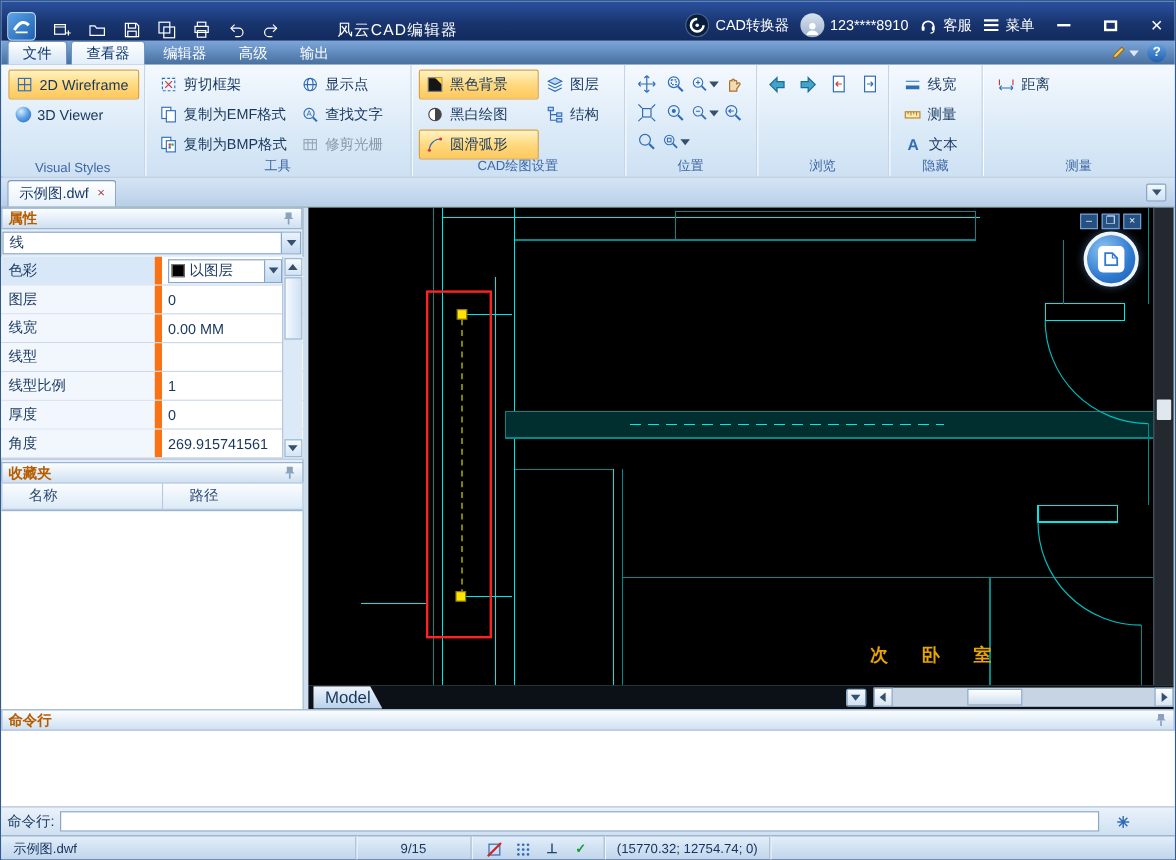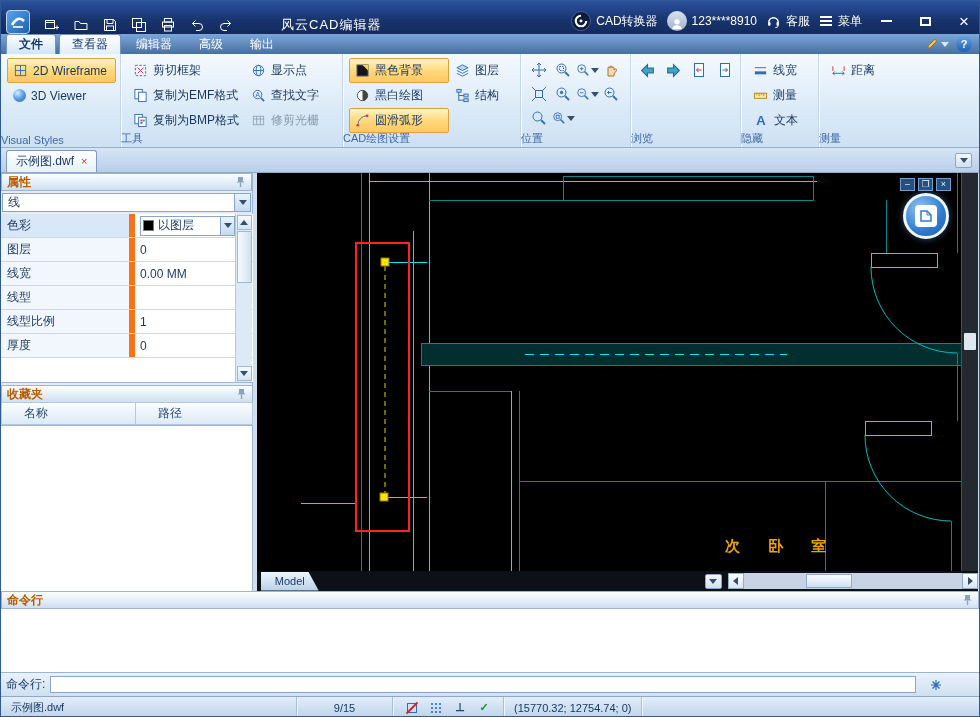--- a/index.html
+++ b/index.html
@@ -29,32 +29,32 @@
   .winbtn{width:30px;height:26px;display:flex;align-items:center;justify-content:center}
   .minbar{width:11px;height:2px;background:#fff}
   .maxbox{width:11px;height:9px;border:2px solid #fff}
   .closex{font-size:17px;line-height:1;color:#fff}
 
   
   #tabrow{position:absolute;left:0;top:33px;width:100%;height:20px;display:flex;align-items:stretch;
     background:linear-gradient(#7ca5da,#47709f);padding-left:5px;gap:3px}
   .tab{display:flex;align-items:center;padding:0 12px;color:#fff}
   .tab-file{background:linear-gradient(#ffffff,#d2e3f4);color:#123a70;border:1px solid #6f94bd;border-bottom:none;
-    border-radius:3px 3px 0 0;font-weight:bold}
+    border-radius:3px 3px 0 0;font-weight:normal}
   .tab-active{background:linear-gradient(#fdfeff,#e2eefa);color:#123a70;border:1px solid #6f94bd;border-bottom:none;
     border-radius:3px 3px 0 0}
   #tabrow-right{margin-left:auto;display:flex;align-items:center;gap:7px;padding-right:7px}
   .helpbtn{width:16px;height:16px;border-radius:50%;background:linear-gradient(#63a3e2,#2160ae);
     color:#fff;font-weight:bold;font-size:11px;display:flex;align-items:center;justify-content:center}
 
   
   #ribbon{position:absolute;left:0;top:53px;width:100%;height:94px;display:flex;
     background:linear-gradient(#f4f9fe,#ddebf8 55%,#cde1f3);border-bottom:1px solid #95aecb}
   .rgroup{position:relative;height:100%;padding:4px 4px 16px 6px;border-right:1px solid #c3d5e7;box-shadow:1px 0 0 #fbfdff}
-  .glabel{position:absolute;bottom:1px;left:0;right:0;font-size:11px;color:#3f67a5}
+  .glabel{position:absolute;bottom:1px;left:0;right:0;text-align:center;font-size:11px;color:#3f67a5}
   .rbtn{display:flex;align-items:center;gap:5px;height:25px;padding:0 5px;border:1px solid transparent;
     border-radius:2px;white-space:nowrap;color:#17375e}
   .rbtn.hl{background:linear-gradient(#fff3c4,#ffd97e 50%,#ffc85e);border-color:#dca43c}
   .rbtn.disabled{color:#8b99a9}
   .rcols{display:flex}
   .sphere{width:13px;height:13px;border-radius:50%;background:radial-gradient(circle at 35% 30%,#d8edff,#5fa4e8 45%,#1e60ae)}
   .icongrid{display:grid;grid-template-columns:repeat(4,24px);grid-auto-rows:24px;align-items:center;justify-items:center}
   .ibtn{display:flex;align-items:center;justify-content:center;gap:1px;width:100%;height:100%}
   .ticon{font-weight:bold;color:#2f6db6;font-size:13px;width:16px;text-align:center}
 
@@ -96,21 +96,21 @@
     background:linear-gradient(#fbfdff,#dceaf6);display:flex;align-items:center;padding-left:22px;color:#2c4a74}
   #favbody{position:absolute;left:0;top:252px;width:251px;height:166px;background:#fff;border-top:1px solid #9cb4cf}
 
   
   #canvas{position:absolute;left:252px;top:0;width:728px;height:418px;background:#cfdfef}
   #drawing{position:absolute;left:4px;top:0;width:704px;height:398px;background:#000}
   #vscroll{position:absolute;left:708px;top:0;width:17px;height:398px;background:#23292f;border-left:1px solid #44505c}
   #vscroll .vthumb{position:absolute;left:2px;top:160px;width:12px;height:17px;background:#dfe7ef;border-radius:1px}
   #canvasbottom{position:absolute;left:4px;top:398px;width:721px;height:20px;background:#0b1116;display:flex;align-items:center}
   .modeltab{width:58px;height:19px;margin-left:4px;background:linear-gradient(#eef5fc,#b9d0e8);color:#16365f;
-    display:flex;align-items:center;justify-content:center;clip-path:polygon(0 0,82% 0,100% 100%,0 100%);font-size:11px}
+    display:flex;align-items:center;justify-content:center;clip-path:polygon(0 0,82% 0,100% 100%,0 100%);font-size:14px}
   .cvexp{margin-left:386px;width:17px;height:15px;border:1px solid #89a6c8;border-radius:2px;
     background:linear-gradient(#f2f8fe,#cfe1f2);display:flex;align-items:center;justify-content:center}
   #hscroll{margin-left:6px;width:252px;height:16px;background:#c6d4e3;display:flex;align-items:center}
   .hbtn{width:16px;height:16px;background:linear-gradient(#fdfeff,#d7e5f3);border:1px solid #93adc9;
     display:flex;align-items:center;justify-content:center}
   .hthumb{width:46px;height:14px;margin-left:62px;background:linear-gradient(#fdfeff,#cfdfef);border:1px solid #93adc9}
   #canvaswin{position:absolute;right:10px;top:5px;display:flex;gap:3px}
   .cwbtn{width:15px;height:13px;background:#26507f;border:1px solid #6f9ecf;color:#e8f2ff;font-size:9px;
     display:flex;align-items:center;justify-content:center;line-height:1}
   #logobadge{position:absolute;left:646px;top:20px;width:46px;height:46px;border-radius:50%;
@@ -587,20 +587,24 @@
           <div class="plabel">线型</div>
           <div class="pval"></div>
         </div>
         <div class="prow">
           <div class="plabel">线型比例</div>
           <div class="pval">1</div>
         </div>
         <div class="prow">
           <div class="plabel">厚度</div>
           <div class="pval">0</div>
+        </div>
+        <div class="prow">
+          <div class="plabel">角度</div>
+          <div class="pval">269.915741561</div>
         </div>
       </div>
       <div id="propscroll">
         <span class="sbtn">
             <span class="tri-u"></span>
           </span>
         <span class="sthumb"></span>
         <span class="sbtn" style="margin-top:auto">
             <span class="tri-d"></span>
           </span>

